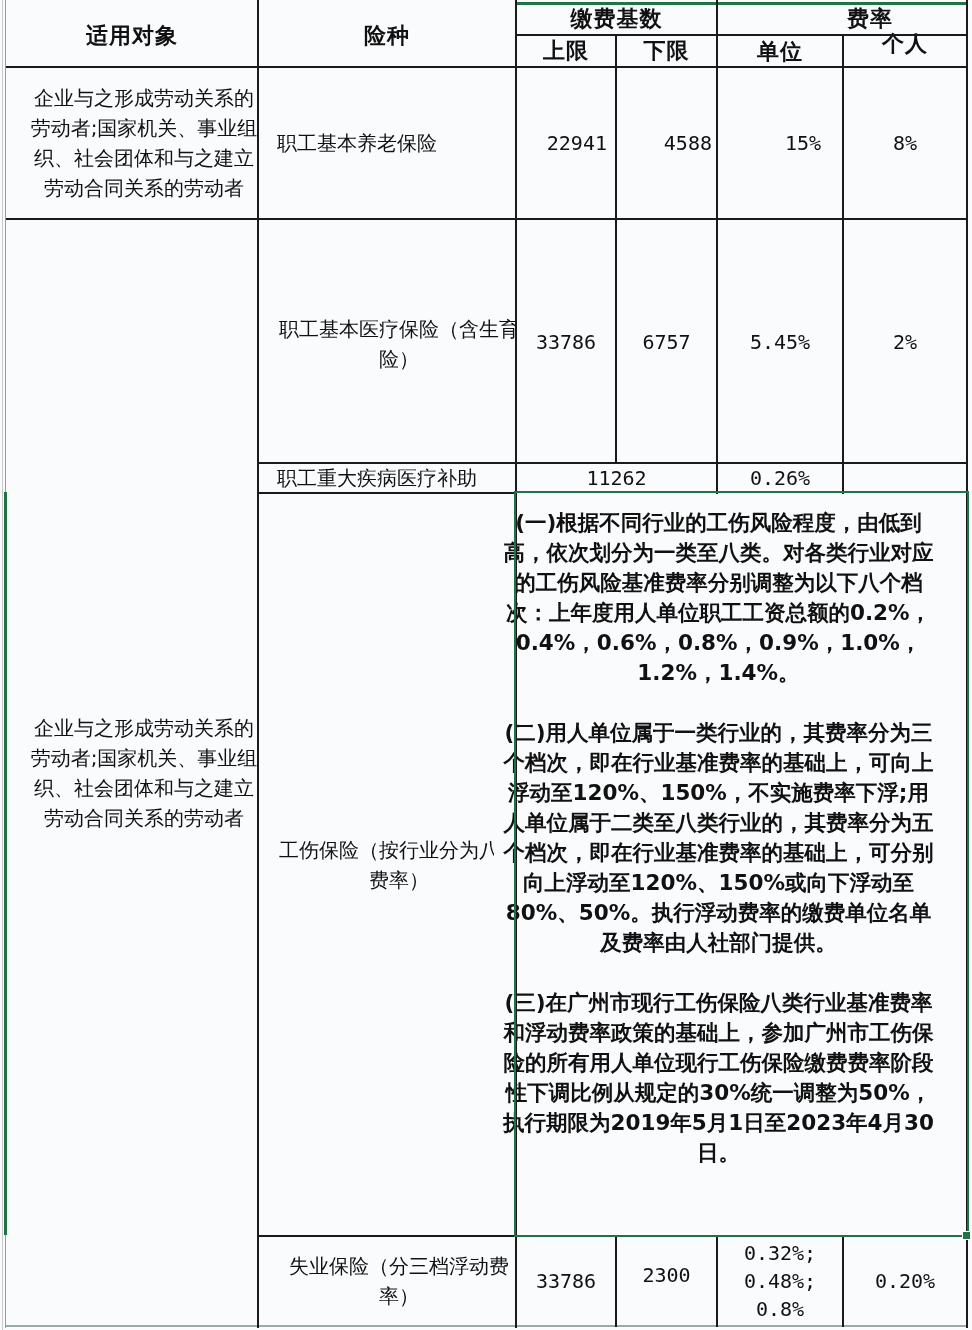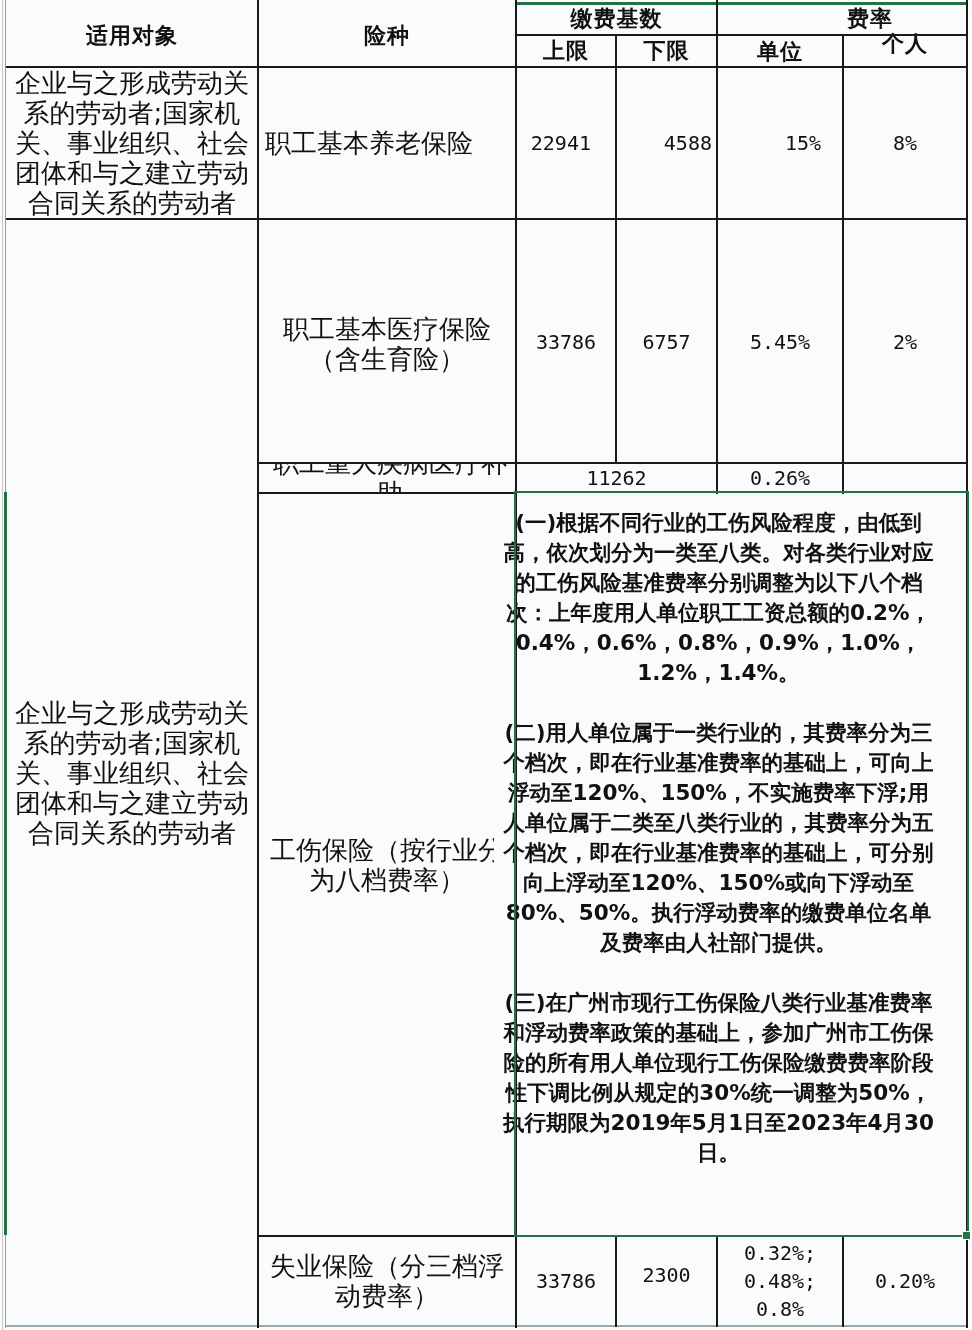--- a/index.html
+++ b/index.html
@@ -5,21 +5,21 @@
   html, body { margin:0; padding:0; background:#fafbfd; }
   body { width:972px; height:1330px; position:relative; overflow:hidden;
          font-family:"DejaVu Sans", "Liberation Sans", sans-serif; color:#111; }
   .sheet { position:absolute; left:0; top:0; width:972px; height:1330px; background:#fafbfd; }
   .gridline-v { position:absolute; top:0; width:1px; height:1330px; background:#c8c8c8; }
   .cell { position:absolute; box-sizing:border-box; display:flex; align-items:center; justify-content:center;
           text-align:center; background:#fafbfd; }
   .hline { position:absolute; height:2px; background:#1a1a1a; }
   .vline { position:absolute; width:2px; background:#1a1a1a; }
   .hdr { font-weight:bold; font-size:22px; letter-spacing:1px; }
-  .txt { font-size:26px; line-height:30px; }
+  .txt { font-size:20px; line-height:30px;margin-left:12px; }
   .num { font-family:"DejaVu Sans Mono", "Liberation Mono", monospace; font-size:20px; }
   .sel { position:absolute; border:2px solid #217346; box-sizing:border-box; pointer-events:none; }
   .handle { position:absolute; width:7px; height:7px; background:#217346; border:1px solid #fff; }
   .para { font-size:21.5px; line-height:30px; margin:0; }
   .paras { padding:14px 6px; box-sizing:border-box; display:flex; flex-direction:column; gap:30px; }
   .multi { display:flex; flex-direction:column; line-height:28px; }
 </style>
 </head>
 <body>
 
@@ -51,21 +51,21 @@
   <div class="cell hdr" style="left:844px; top:36px; width:122px; height:16px;">
     <span>个人</span>
   </div>
 
   <div class="cell txt" style="left:7px; top:68px; width:250px; height:150px; padding:0 8px;">
     <span>企业与之形成劳动关系的劳动者;国家机关、事业组织、社会团体和与之建立劳动合同关系的劳动者</span>
   </div>
   <div class="cell txt" style="left:259px; top:68px; width:256px; height:150px; justify-content:flex-start; padding-left:6px;">
     <span>职工基本养老保险</span>
   </div>
-  <div class="cell num" style="left:517px; top:68px; width:98px; height:150px; justify-content:flex-end; padding-right:24px;border-radius:16px;">
+  <div class="cell num" style="left:517px; top:68px; width:98px; height:150px; justify-content:flex-end; padding-right:8px;border-radius:16px;">
     <span>22941</span>
   </div>
   <div class="cell num" style="left:617px; top:68px; width:99px; height:150px; justify-content:flex-end; padding-right:4px;">
     <span>4588</span>
   </div>
   <div class="cell num" style="left:718px; top:68px; width:124px; height:150px;margin-left:23px;">
     <span>15%</span>
   </div>
   <div class="cell num" style="left:844px; top:68px; width:122px; height:150px;">
     <span>8%</span>

